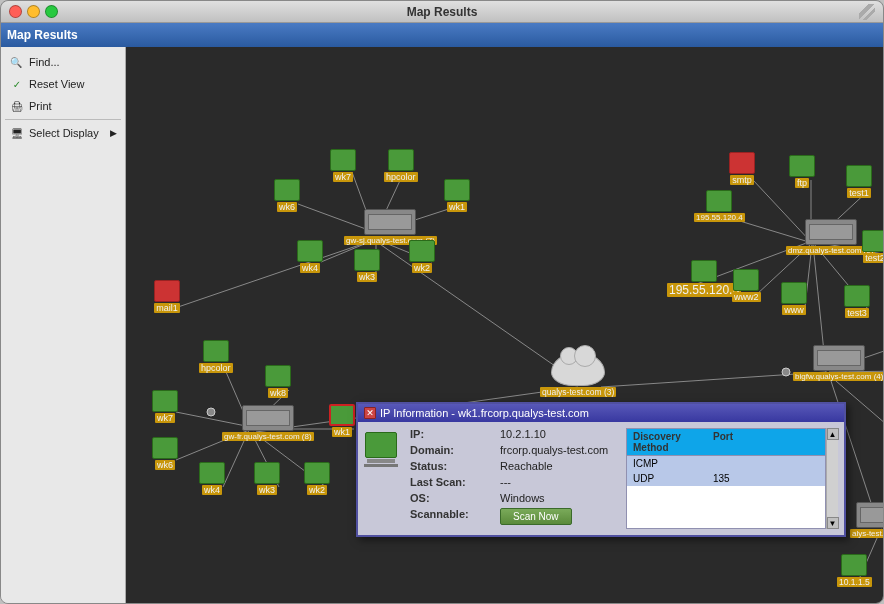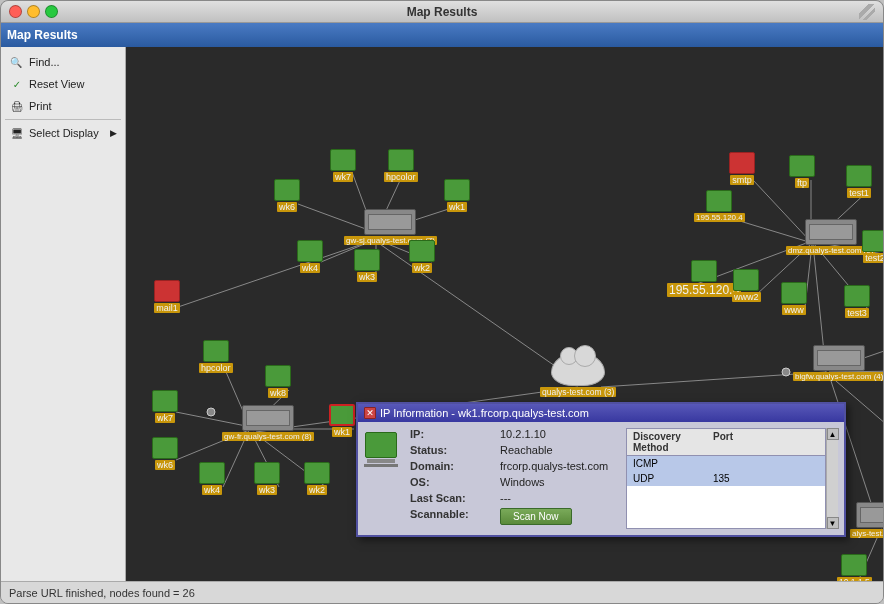--- a/index.html
+++ b/index.html
@@ -201,21 +201,21 @@
       border-radius: 2px;
     }
     .ip-popup-discovery {
       width: 200px;
       border: 1px solid #9090b0;
       background: white;
       font-size: 10px;
     }
     .discovery-header {
       display: flex;
-      background: #e5e5e5;
+      background: #0ea5e9;
       border-bottom: 1px solid #9090b0;
     }
     .discovery-header-cell {
       padding: 2px 6px;
       font-weight: bold;
       color: #333;
     }
     .discovery-row {
       display: flex;
       padding: 2px 6px;
@@ -539,34 +539,34 @@
               <div style="width:34px;height:3px;background:#777;margin-top:1px;"></div>
             </div>
           </div>
 
           <div class="ip-popup-fields">
             <div class="ip-field-row">
               <span class="ip-field-label">IP:</span>
               <span class="ip-field-value">10.2.1.10</span>
             </div>
             <div class="ip-field-row">
+              <span class="ip-field-label">Domain:</span>
+              <span class="ip-field-value">frcorp.qualys-test.com</span>
+            </div>
+            <div class="ip-field-row">
               <span class="ip-field-label">Status:</span>
               <span class="ip-field-value">Reachable</span>
             </div>
             <div class="ip-field-row">
-              <span class="ip-field-label">Domain:</span>
-              <span class="ip-field-value">frcorp.qualys-test.com</span>
+              <span class="ip-field-label">Last Scan:</span>
+              <span class="ip-field-value">---</span>
             </div>
             <div class="ip-field-row">
               <span class="ip-field-label">OS:</span>
               <span class="ip-field-value">Windows</span>
-            </div>
-            <div class="ip-field-row">
-              <span class="ip-field-label">Last Scan:</span>
-              <span class="ip-field-value">---</span>
             </div>
             <div class="ip-field-row">
               <span class="ip-field-label">Scannable:</span>
               <button class="scan-now-btn">Scan Now</button>
             </div>
           </div>
 
           <div style="display:flex;">
             <div class="ip-popup-discovery">
               <div class="discovery-header">
@@ -586,16 +586,13 @@
               <div class="discovery-scroll-up">▲</div>
               <div style="flex:1;background:#d8d8d8;"></div>
               <div class="discovery-scroll-down">▼</div>
             </div>
           </div>
         </div>
       </div>
     </div>
   </div>
 
-  <div class="status-bar">
-    <span>Parse URL finished, nodes found = 26</span>
-  </div>
 </div>
 
 </body></html>

